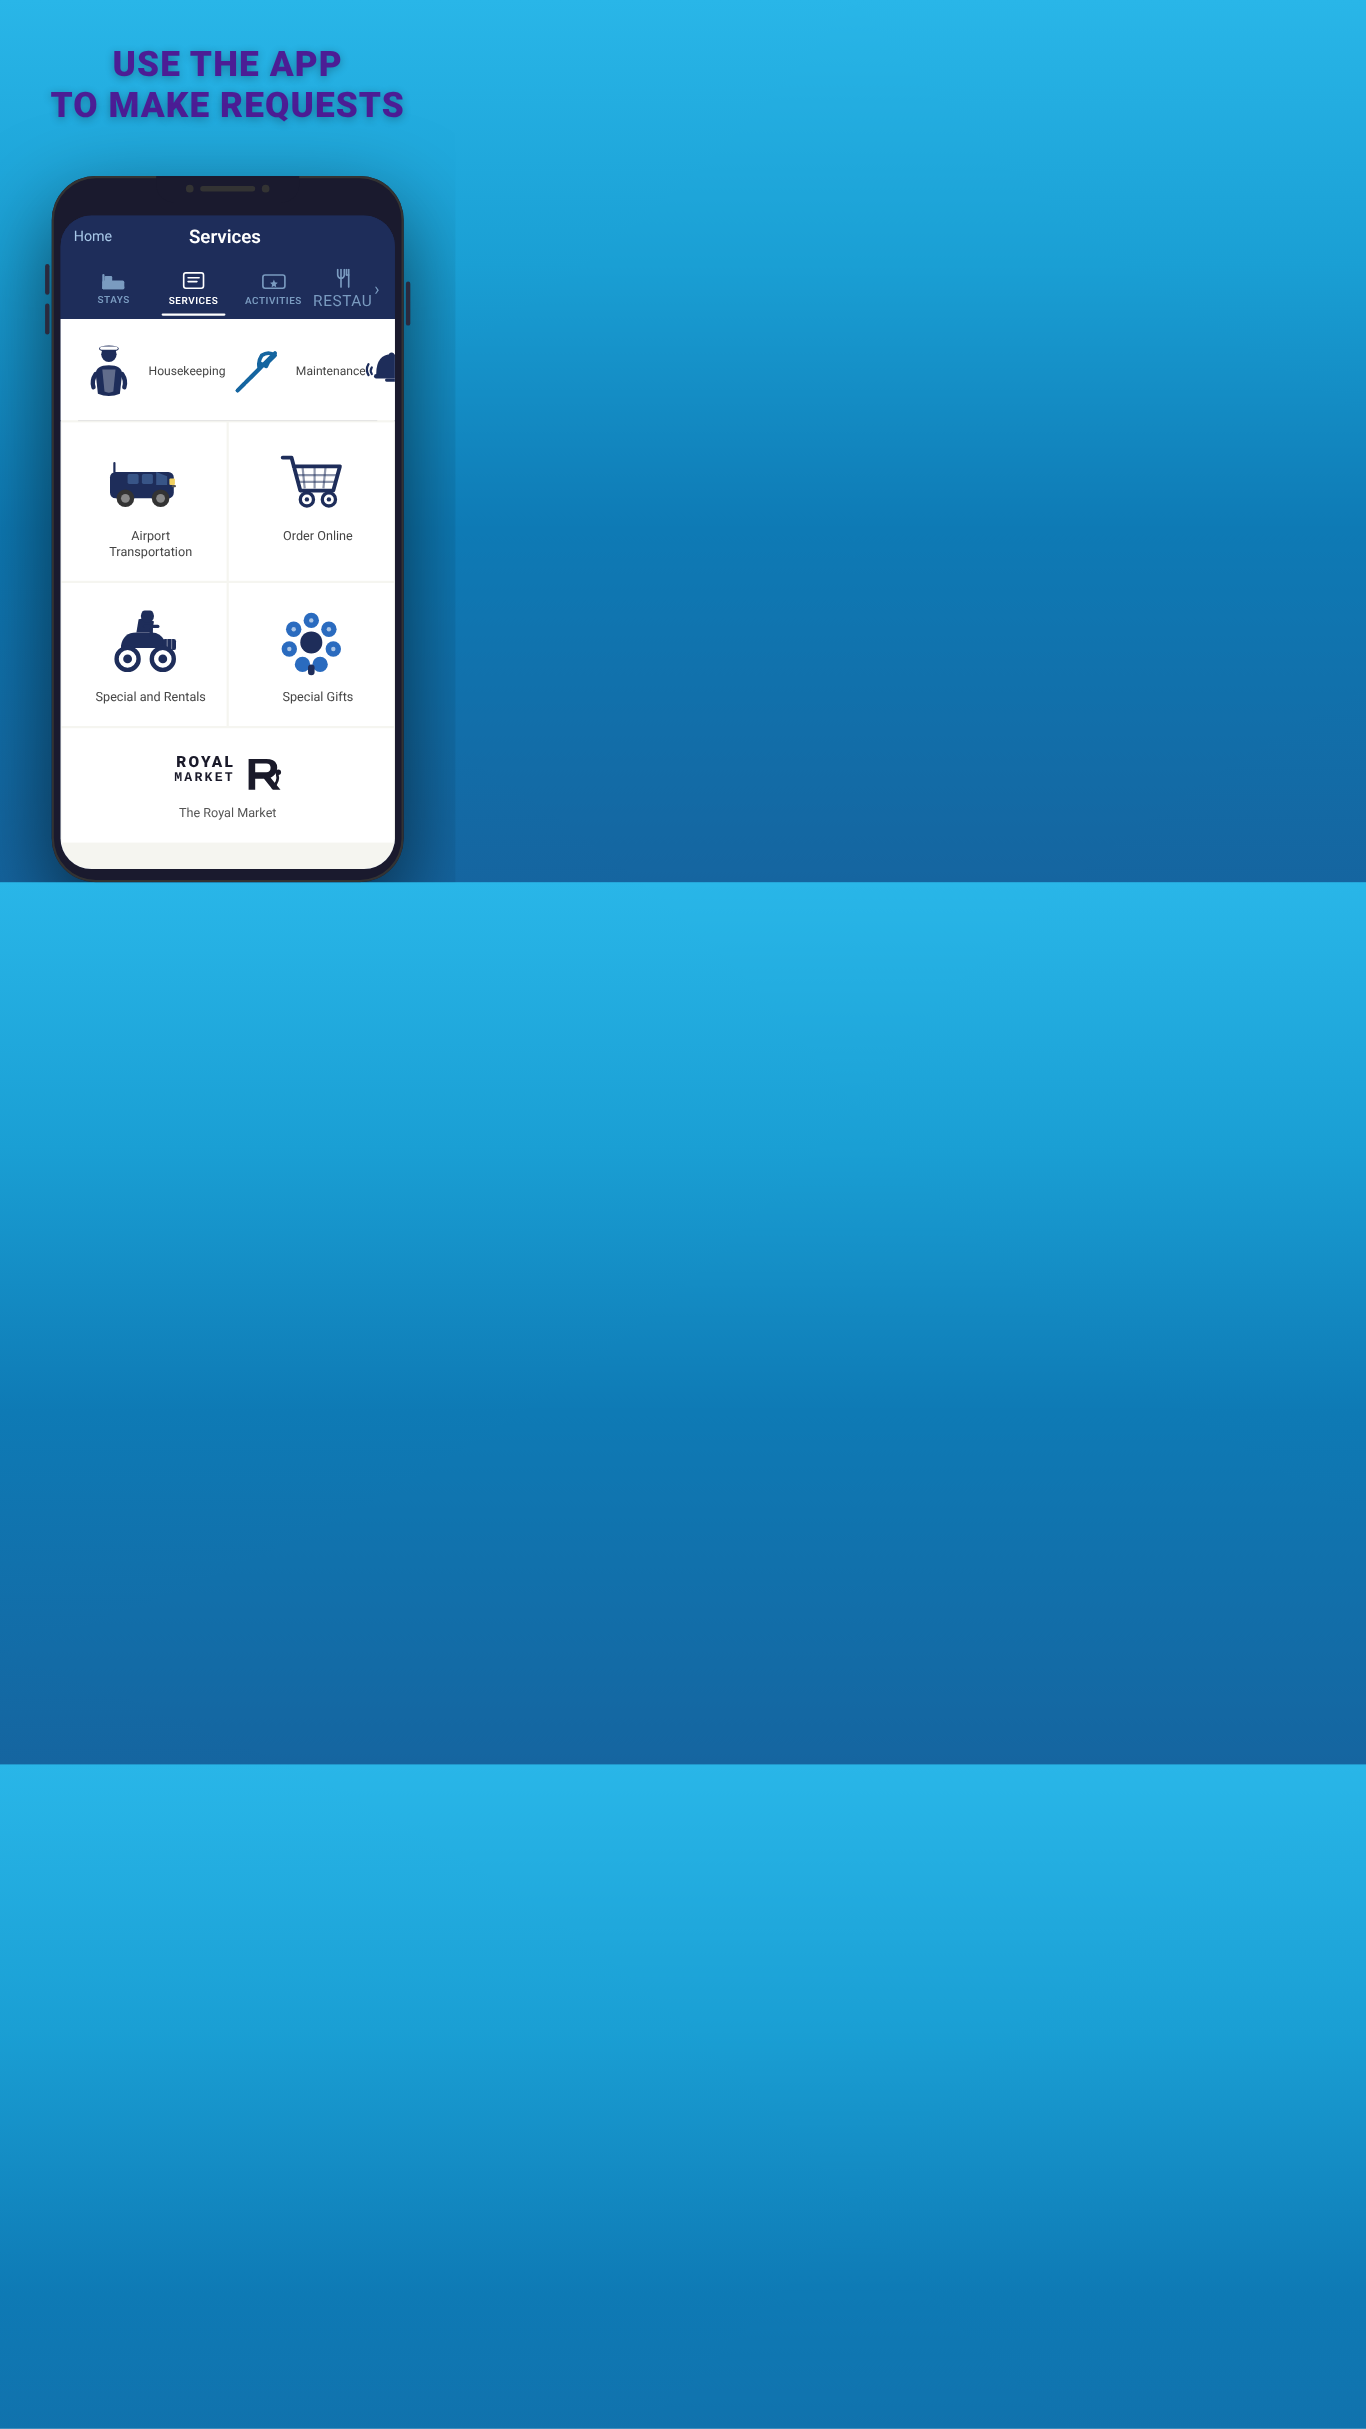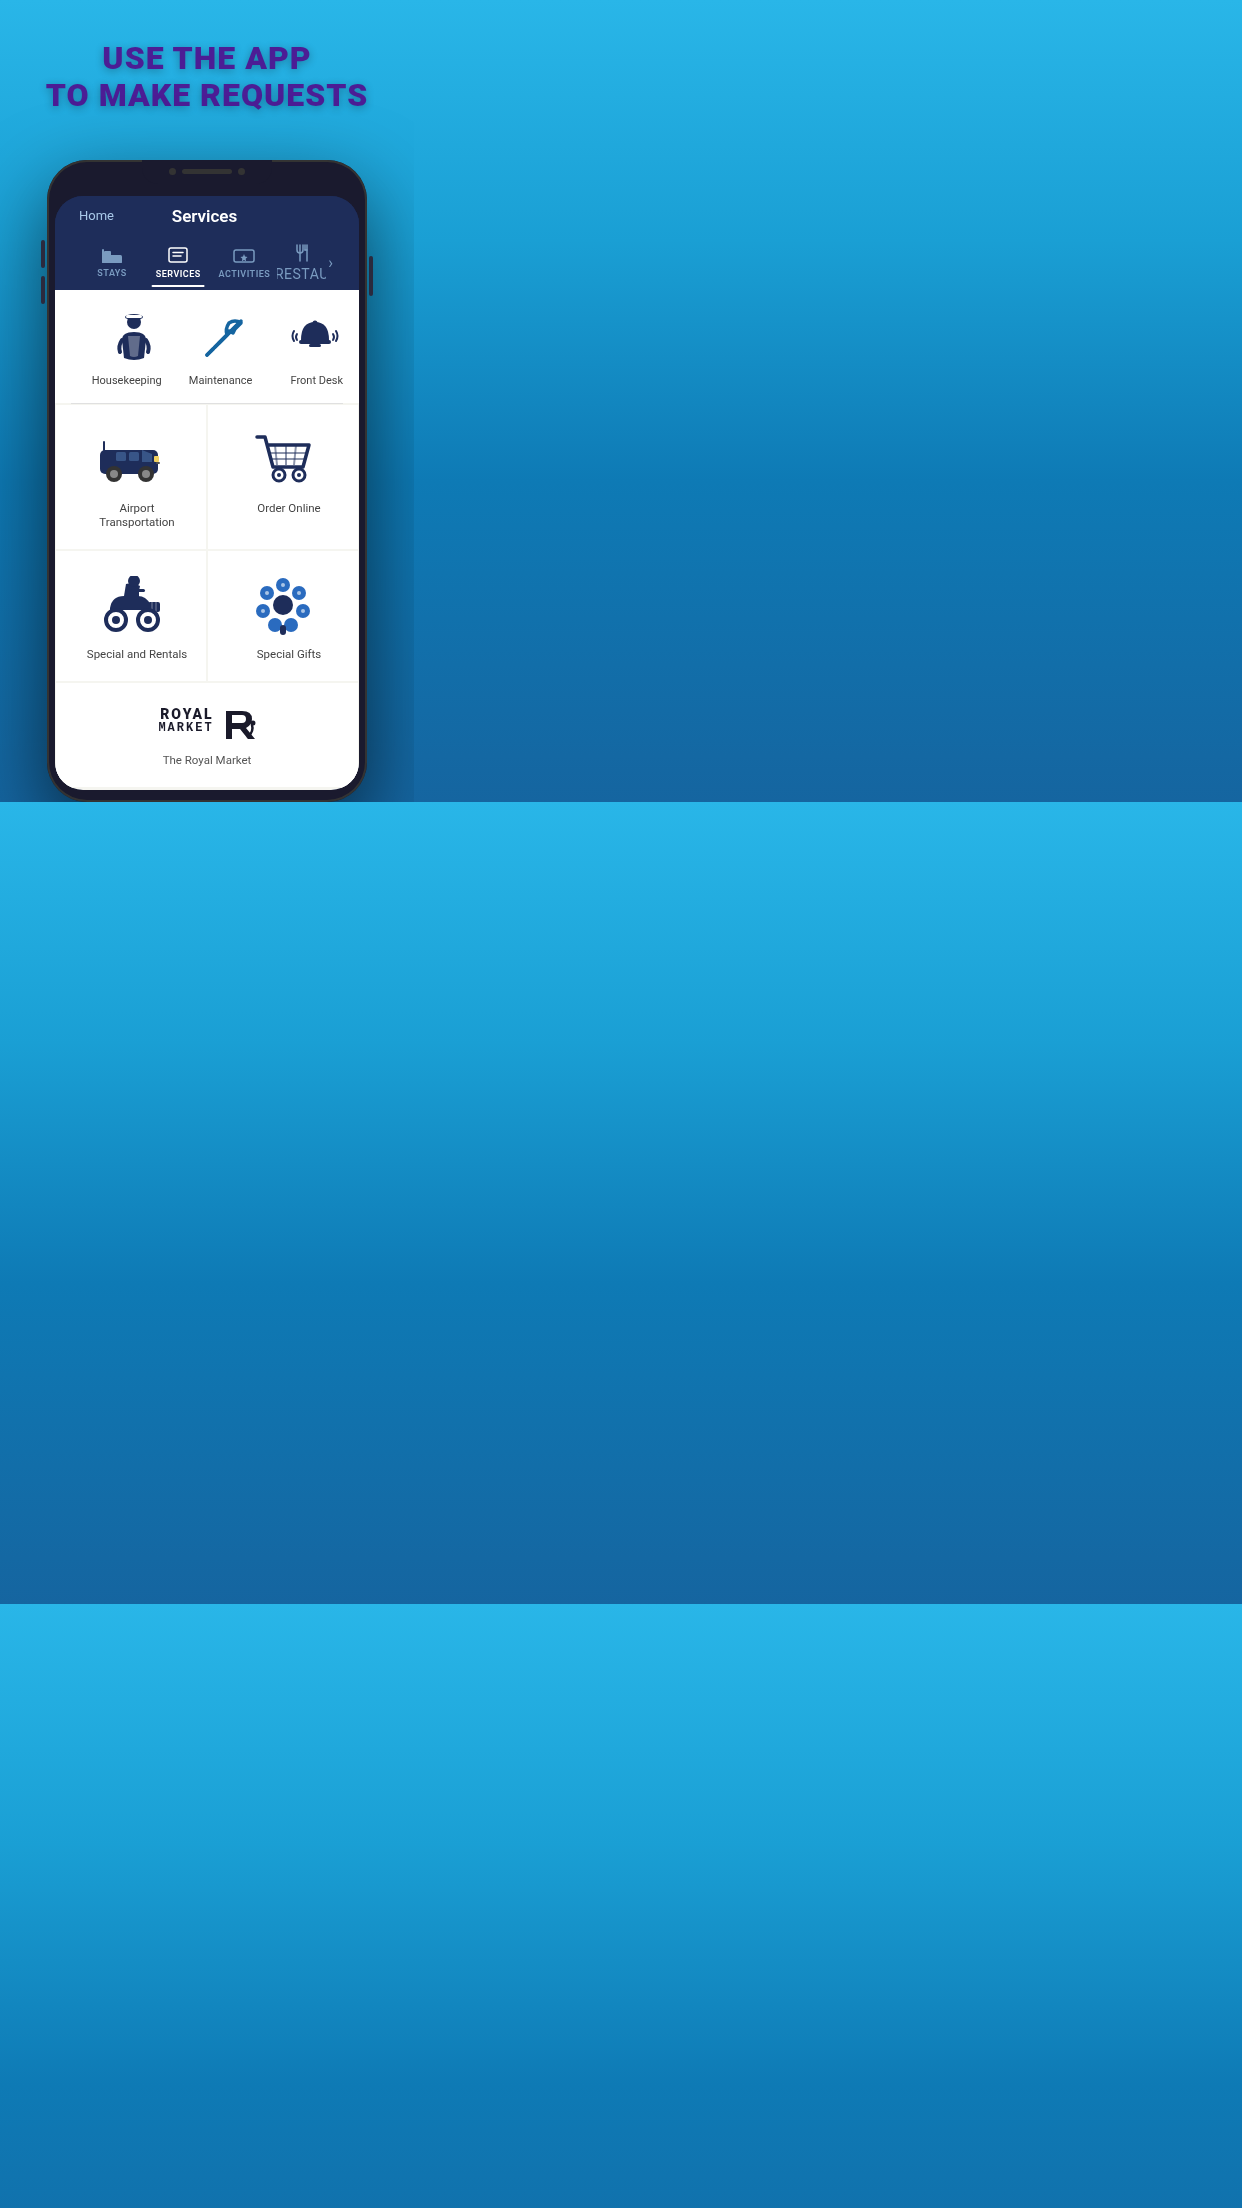--- a/index.html
+++ b/index.html
@@ -96,21 +96,21 @@
 
     .phone-screen {
       background: #1e2d5a;
       border-radius: 28px;
       overflow: hidden;
     }
 
     
     .app-header {
       background: #1e2d5a;
-      padding: 10px 24px 0;
+      padding: 10px 12px 0;
     }
 
     .app-nav-row {
       display: flex;
       align-items: center;
       justify-content: space-between;
       margin-bottom: 12px;
     }
 
     .app-nav-back {
@@ -185,22 +185,21 @@
     
     .top-services {
       display: flex;
       justify-content: space-around;
       padding: 20px 16px 16px;
       background: #ffffff;
     }
 
     .service-item {
       display: flex;
-      flex-direction: column;
-      align-items: flex-end;
+      align-items: center;
       gap: 8px;
       flex: 1;
     }
 
     .service-icon-wrap {
       width: 56px;
       height: 56px;
       display: flex;
       align-items: center;
       justify-content: center;

